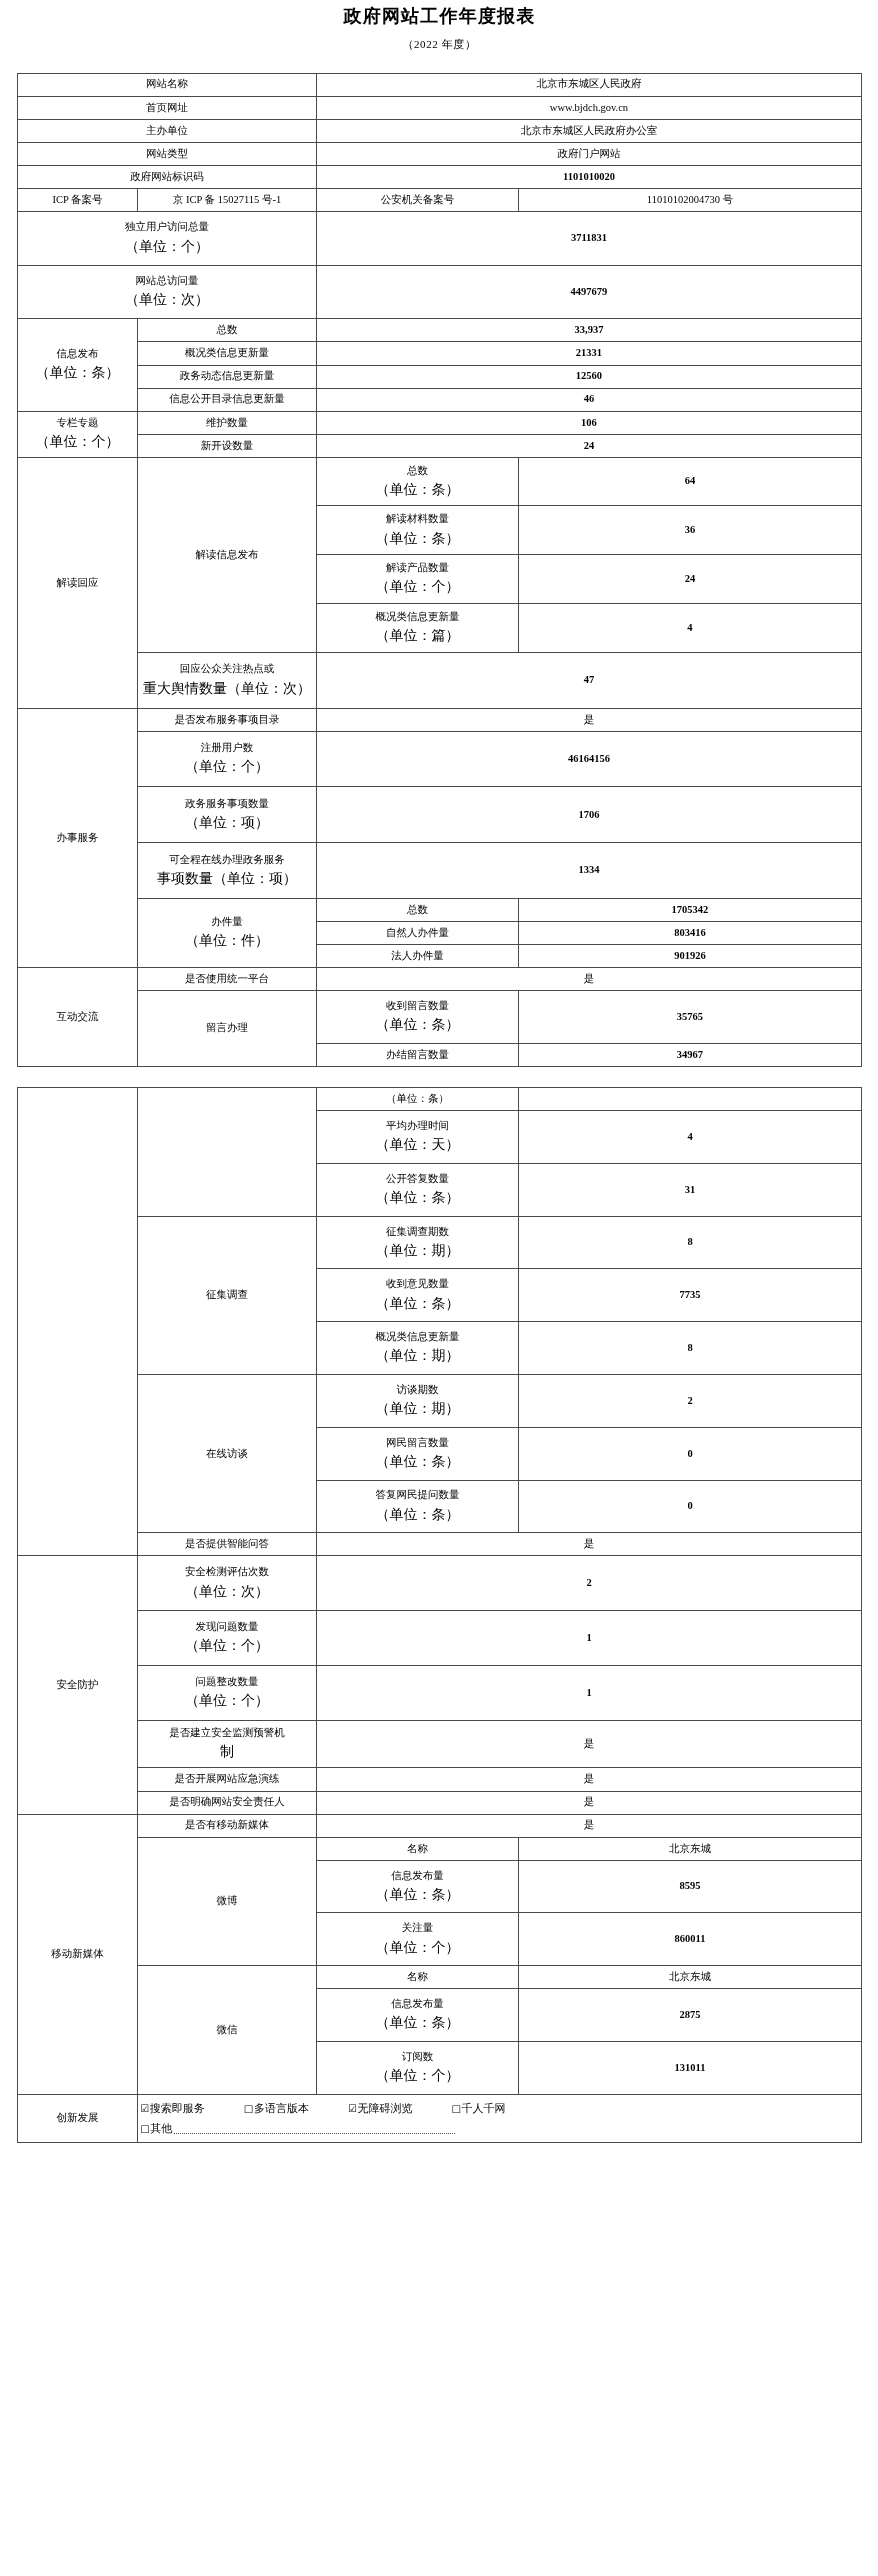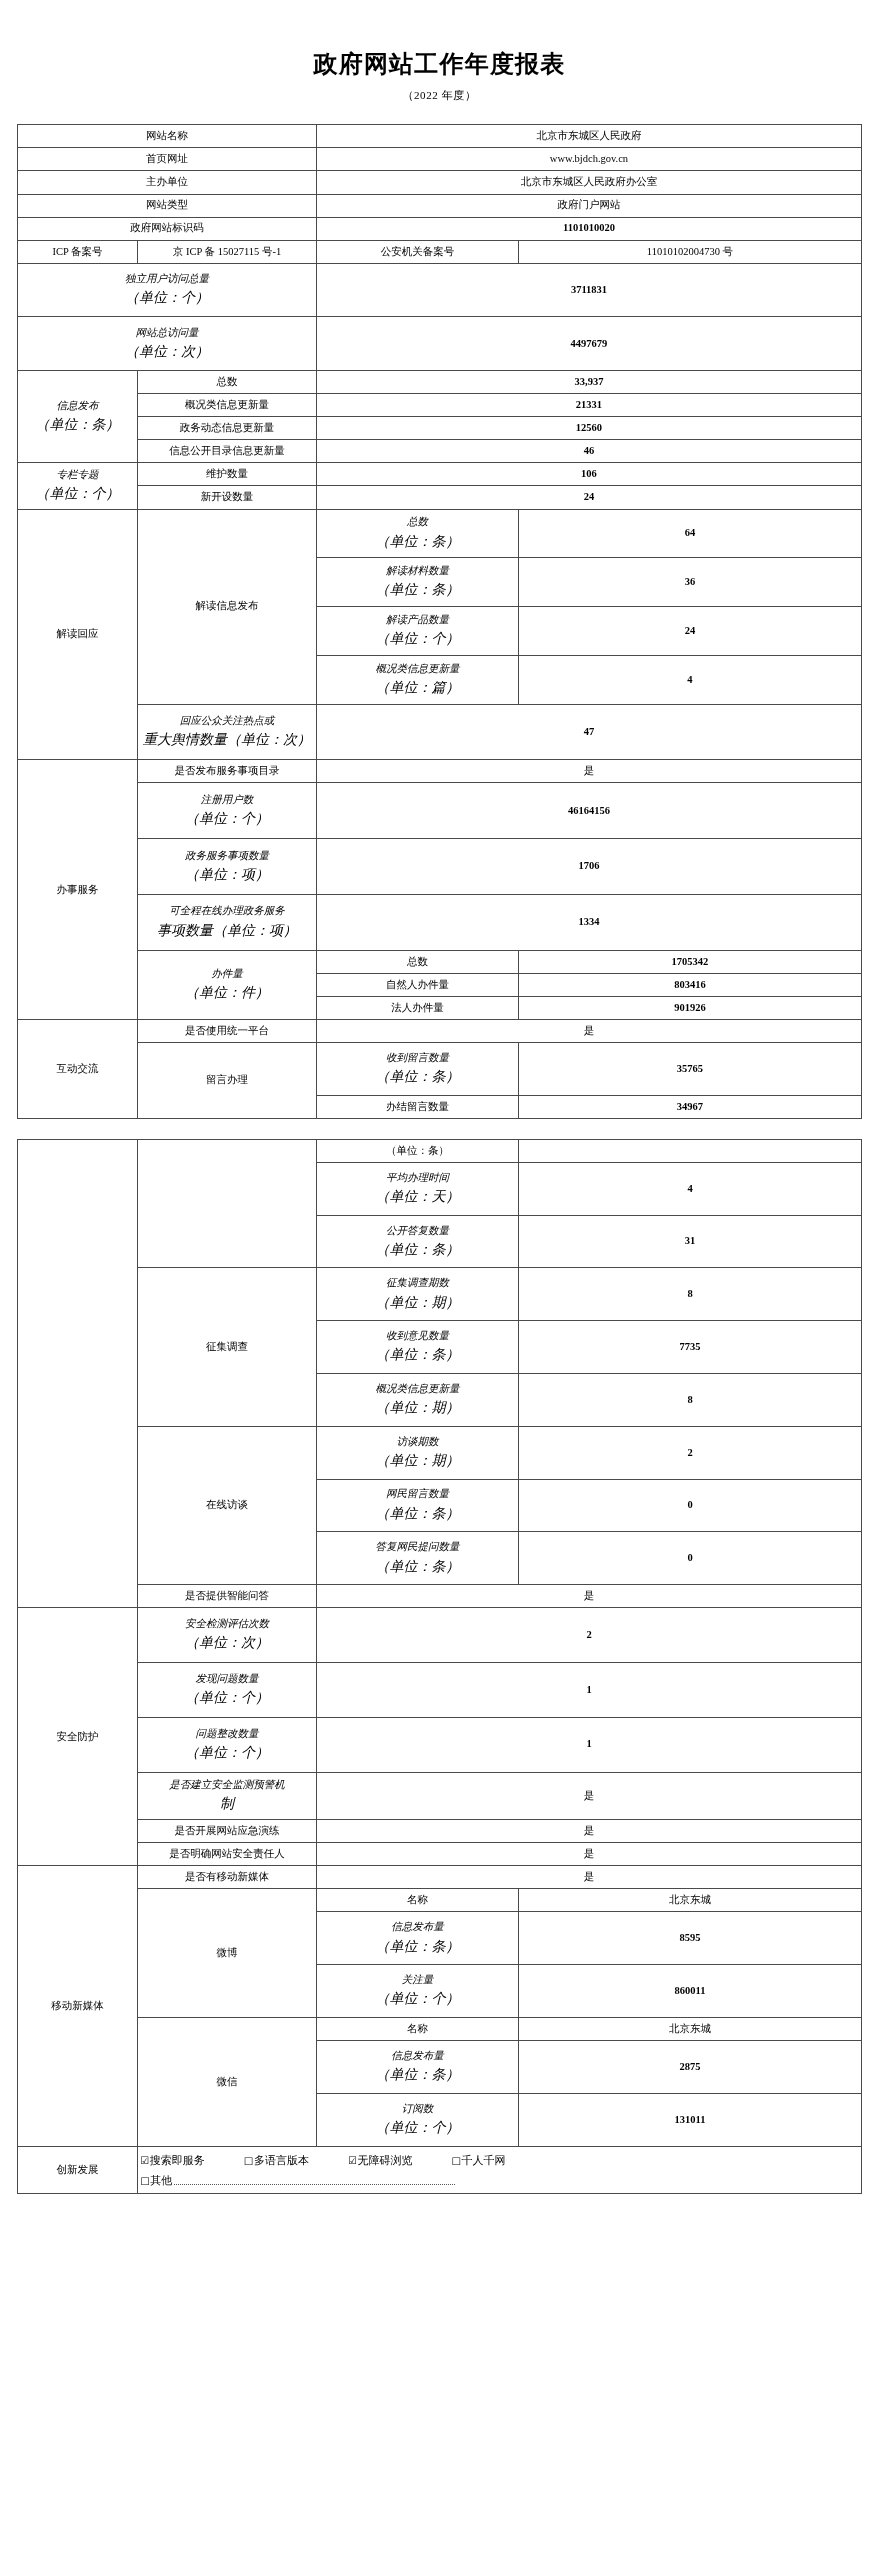--- a/index.html
+++ b/index.html
@@ -12,26 +12,25 @@
     font-family: "Liberation Serif", "DejaVu Serif", serif;
     color: #000000;
   }
   .page {
     width: 879px;
     box-sizing: border-box;
     padding: 0;
   }
   .doc-title {
     text-align: center;
-    font-size: 24px;
+    font-size: 18px;
     font-weight: bold;
     letter-spacing: 1.2px;
-    padding-top: 13px;
+    padding-top: 5px;
     line-height: 1.3;
-    margin-top: 36px;
   }
   .doc-subtitle {
     text-align: center;
     font-size: 11px;
     padding-top: 8.2px;
     padding-bottom: 21px;
     letter-spacing: 0.6px;
   }
   table.rpt {
     border-collapse: collapse;
@@ -78,21 +77,21 @@
     margin-right: 0.6px;
   }
   .spacer-sm { display: inline-block; width: 35px; }
   .blankline {
     display: inline-block;
     border-bottom: 1.2px dotted #555;
     width: 281px;
     height: 9.4px;
     vertical-align: bottom;
   }
-  .tight { line-height: 1.4; font-style: italic; }
+  .tight { line-height: 1.4; }
 </style>
 </head>
 <body>
 
 <div class="page">
 
   <div class="doc-title">政府网站工作年度报表</div>
   <div class="doc-subtitle">（2022 年度）</div>
 
   <table class="rpt">

